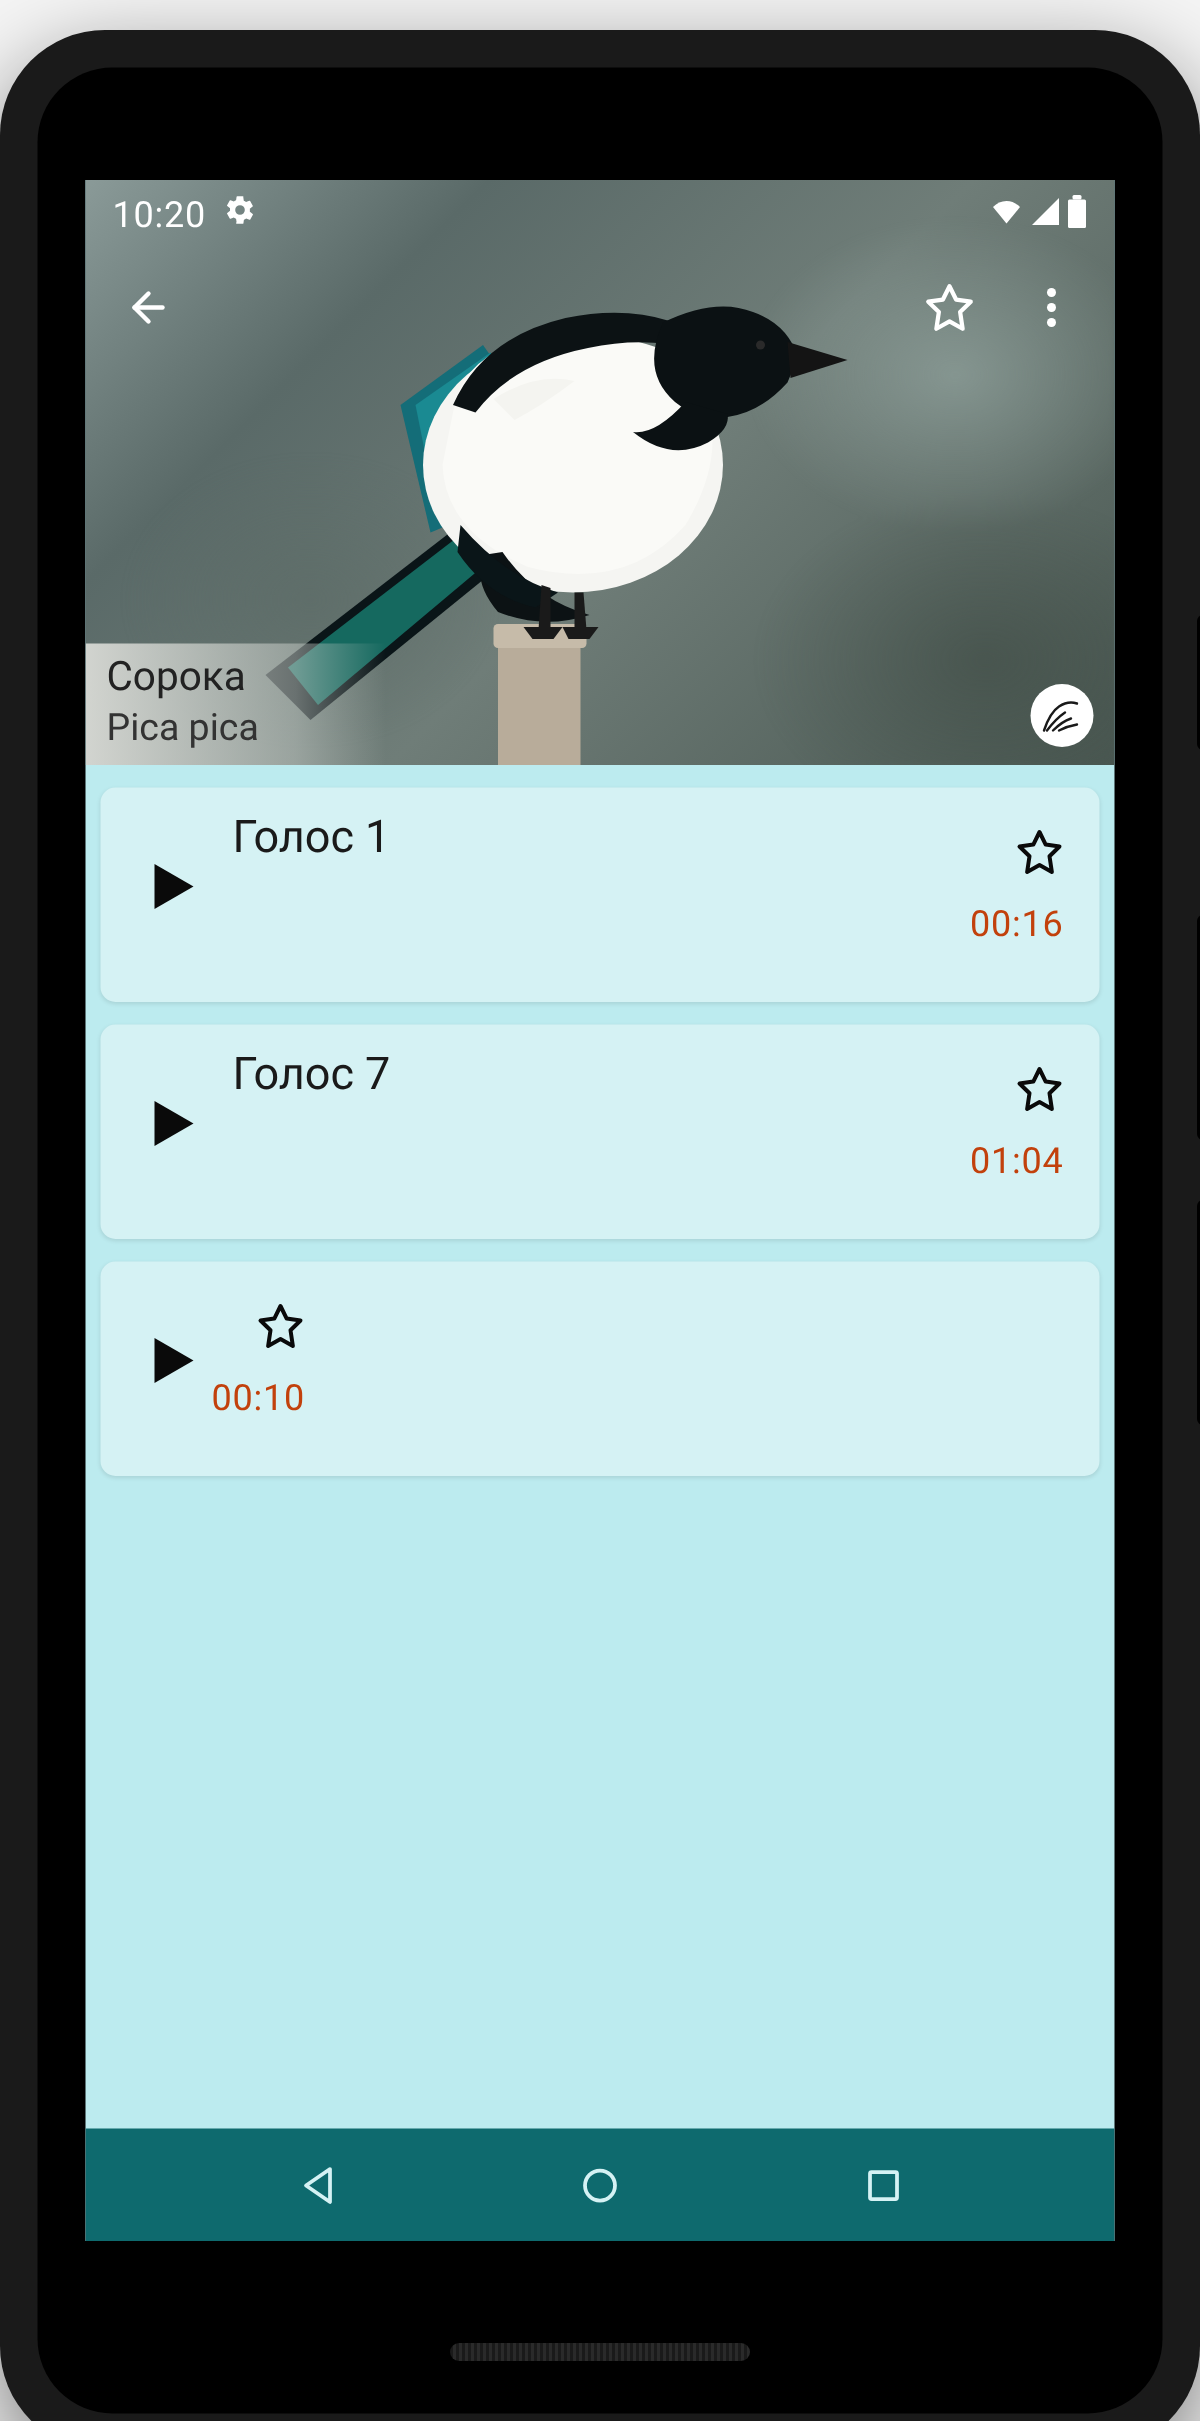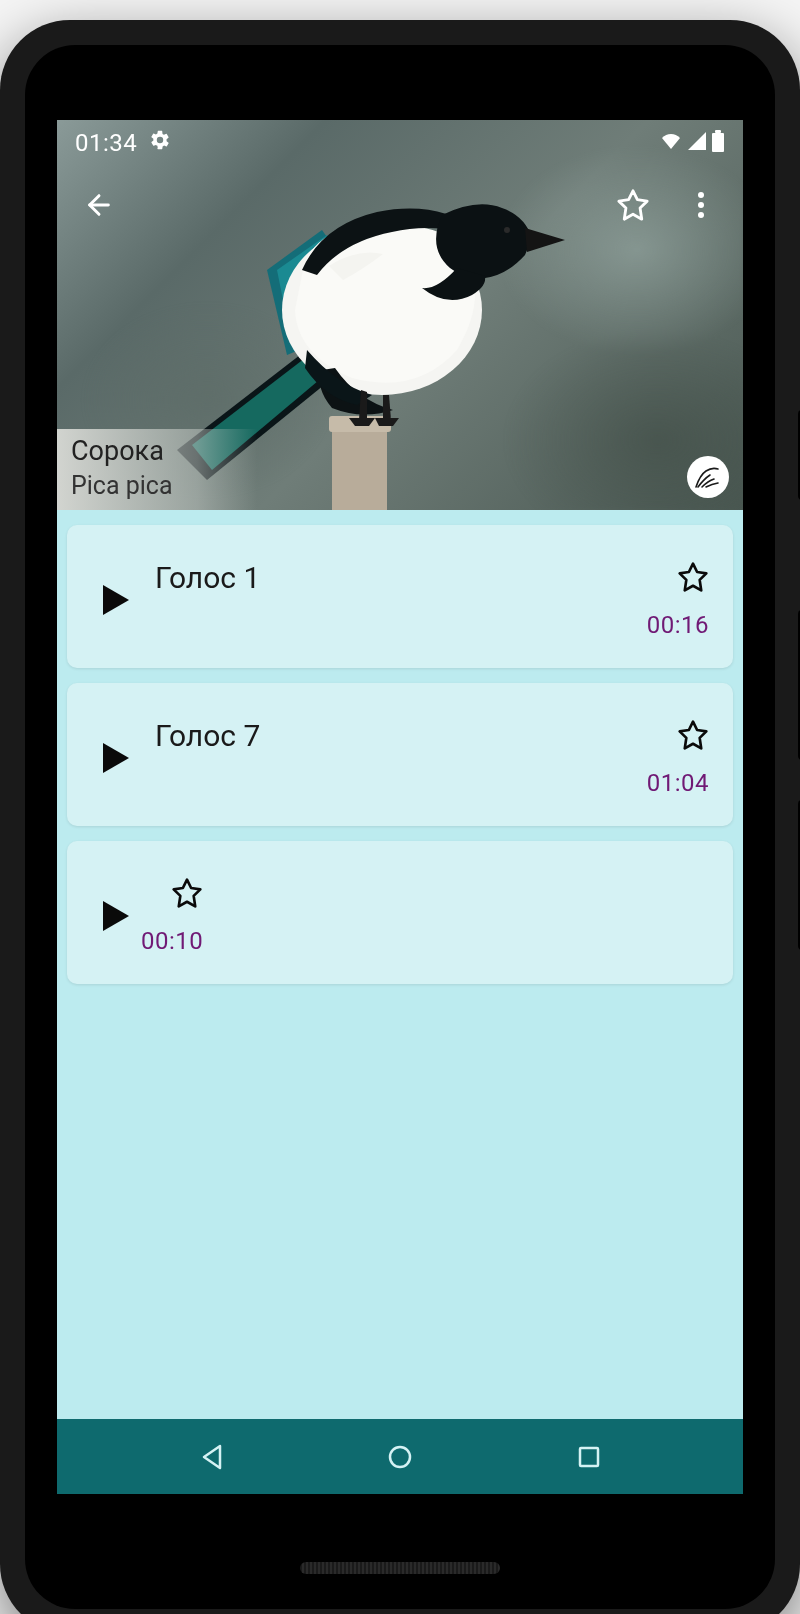--- a/index.html
+++ b/index.html
@@ -140,21 +140,21 @@
     
     .sound-list {
       padding: 15px 10px;
       display: flex;
       flex-direction: column;
       gap: 15px;
     }
     .sound-card {
       background: #d5f2f4;
       border-radius: 10px;
-      padding: 27px 24px 20px 24px;
+      padding: 8px 24px 20px 24px;
       display: flex;
       align-items: center;
       min-height: 143px;
       box-shadow: 0 1px 3px rgba(0,0,0,0.1);
     }
     .play-btn {
       width: 50px;
       display: flex;
       align-items: center;
       justify-content: center;
@@ -169,21 +169,21 @@
       padding-top: 8px;
     }
     .sound-right {
       display: flex;
       flex-direction: column;
       align-items: flex-end;
       gap: 18px;
       height: 100%;
     }
     .fav-btn { cursor: pointer; display: flex;}
-    .duration { font-size: 24px; color: #701a75; letter-spacing: 0.5px;}
+    .duration { font-size: 24px; color: #c2410c; letter-spacing: 0.5px;}
     
     .nav-bar {
       position: absolute;
       bottom: 0; left: 0; right: 0;
       height: 75px;
       background: #0e6a6e;
       display: flex;
       align-items: center;
       justify-content: space-around;
       padding: 0 60px;
@@ -246,21 +246,21 @@
 
           <path d="M 214 270 L 212 300 L 220 300 L 220 272 Z" fill="#1a1a1a"></path>
           <path d="M 236 275 L 236 300 L 244 300 L 242 275 Z" fill="#1a1a1a"></path>
 
           <path d="M 202 298 L 228 298 L 222 306 L 208 306 Z" fill="#1a1a1a"></path>
           <path d="M 228 298 L 252 298 L 246 306 L 232 306 Z" fill="#1a1a1a"></path>
         </svg>
 
         <div class="status-bar">
           <div class="status-left">
-            <span>01:34</span>
+            <span>10:20</span>
             <span>
               <svg width="22" height="22" viewBox="0 0 24 24" fill="#fff">
                   <path d="M19.14 12.94a7.07 7.07 0 0 0 .05-.94 7.07 7.07 0 0 0-.05-.94l2.03-1.58a.5.5 0 0 0 .12-.64l-1.92-3.32a.5.5 0 0 0-.6-.22l-2.39.96a7.03 7.03 0 0 0-1.62-.94l-.36-2.54A.5.5 0 0 0 14 2h-4a.5.5 0 0 0-.49.42l-.36 2.54c-.58.24-1.12.56-1.62.94l-2.39-.96a.5.5 0 0 0-.6.22L2.62 8.48a.5.5 0 0 0 .12.64l2.03 1.58c-.03.31-.05.63-.05.94s.02.63.05.94l-2.03 1.58a.5.5 0 0 0-.12.64l1.92 3.32c.14.24.42.34.6.22l2.39-.96c.5.38 1.04.7 1.62.94l.36 2.54A.5.5 0 0 0 10 22h4a.5.5 0 0 0 .49-.42l.36-2.54c.58-.24 1.12-.56 1.62-.94l2.39.96c.24.1.5 0 .6-.22l1.92-3.32a.5.5 0 0 0-.12-.64l-2.03-1.58zM12 15.5A3.5 3.5 0 1 1 12 8.5a3.5 3.5 0 0 1 0 7z"></path>
                 </svg>
             </span>
           </div>
           <div class="status-right">
             <span>
               <svg width="24" height="20" viewBox="0 0 24 20" fill="#fff">
                   <path d="M12 18l9-11c-2.5-2.5-5.6-4-9-4s-6.5 1.5-9 4l9 11z"></path>

